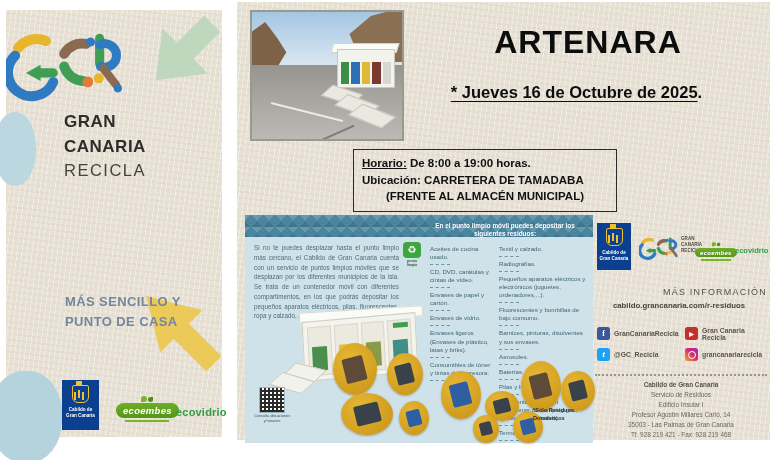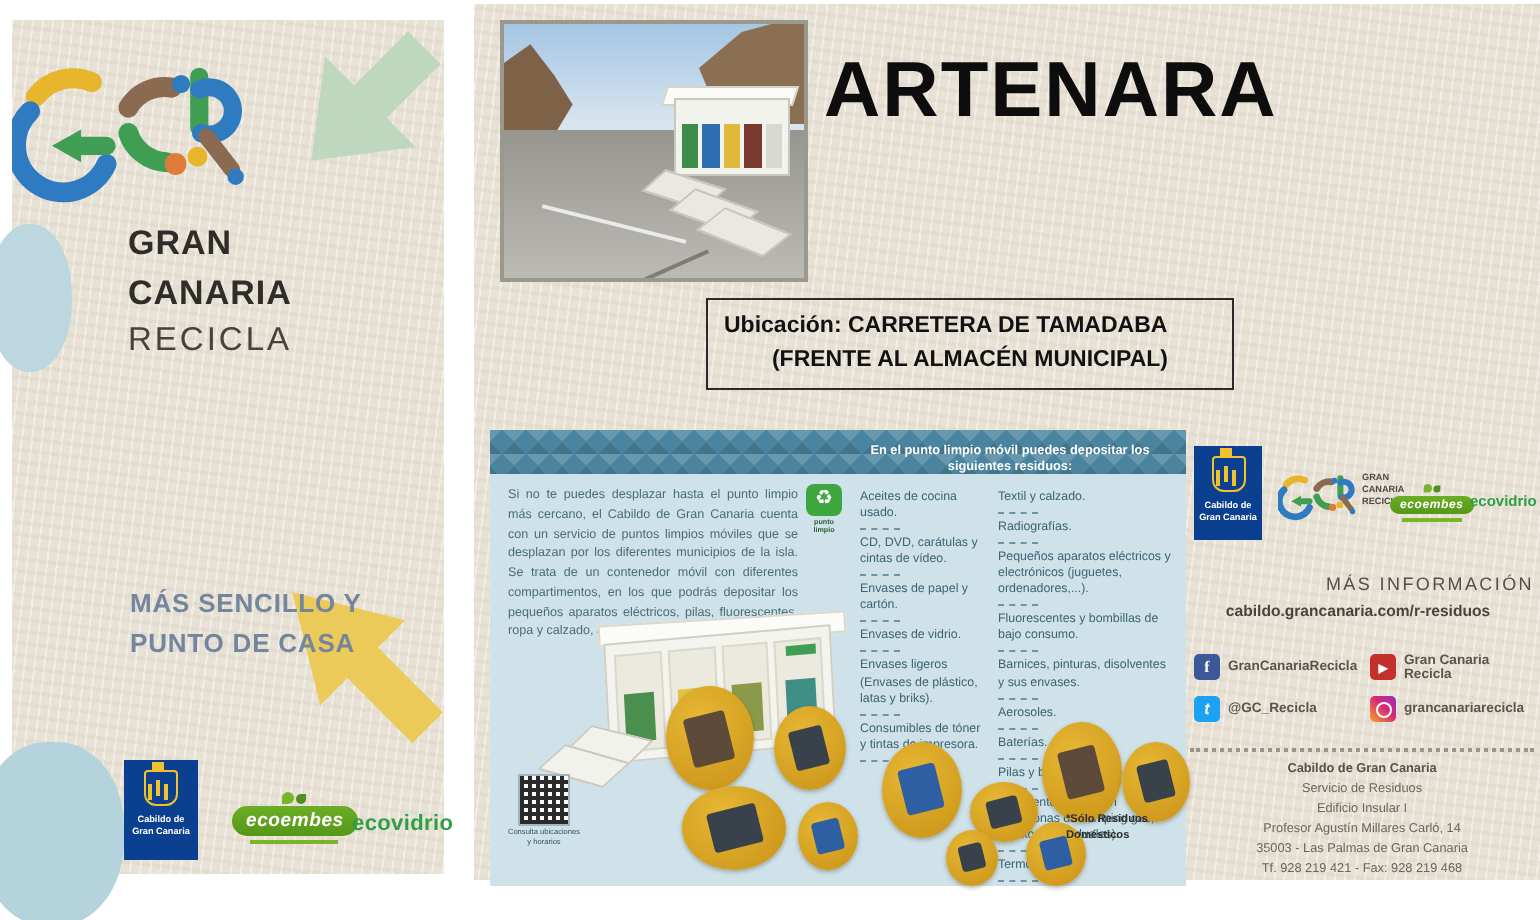--- a/index.html
+++ b/index.html
@@ -52,22 +52,22 @@
   .road-crack{position:absolute;left:58px;bottom:4px;width:46px;height:1.5px;background:rgba(70,65,58,.5);transform:rotate(-24deg);}
   .unit{position:absolute;right:7px;top:37px;width:56px;height:37px;background:#f3f3ee;border:1px solid #c9c8bd;}
   .unit-roof{position:absolute;right:4px;top:31px;width:64px;height:8px;background:#fbfbf7;border:1px solid #d4d3c8;transform:skewX(-18deg);}
   .unit-bins{position:absolute;inset:6px 3px 3px 3px;display:flex;gap:2px;align-items:flex-end;}
   .unit-bins div{flex:1;height:80%;}
   .bin-g{background:#3c8c4a;} .bin-b{background:#2e6fb3;} .bin-y{background:#e0b93a;} .bin-r{background:#7a3b2e;} .bin-w{background:#d9d8d0;}
   .ramp{position:absolute;background:#e9e9e2;border:1px solid #c5c5ba;}
   .ramp1{right:44px;top:76px;width:30px;height:12px;transform:rotate(18deg) skewX(-30deg);}
   .ramp2{right:28px;top:86px;width:32px;height:13px;transform:rotate(20deg) skewX(-30deg);}
   .ramp3{right:12px;top:96px;width:34px;height:14px;transform:rotate(22deg) skewX(-30deg);}
-  .muni-title{position:absolute;left:175px;right:6px;top:22px;
-              font-size:39px;font-weight:bold;letter-spacing:1px;color:#0d0d0d;}
+  .muni-title{position:absolute;left:175px;right:6px;top:22px;text-align:center;
+              font-size:32px;font-weight:bold;letter-spacing:1px;color:#0d0d0d;}
   .date-line{position:absolute;left:150px;right:4px;top:81px;text-align:center;
              font-size:16.5px;font-weight:bold;color:#0d0d0d;}
   .date-line span{text-decoration:underline;text-underline-offset:3px;}
   .sched-box{position:absolute;left:116px;top:147px;width:246px;border:1.5px solid #2a2a2a;
              padding:5px 8px 6px 8px;font-size:11.5px;font-weight:bold;color:#111;line-height:1.45;}
   .sched-box .u{text-decoration:underline;}
   .sched-box .center{text-align:center;}
   
   .infographic{position:absolute;left:8px;top:213px;width:348px;height:228px;background:#cfe2e9;}
   .band{position:absolute;left:0;top:0;width:100%;height:22px;background-color:#4b849e;
@@ -225,22 +225,24 @@
             <div class="bin-w"></div>
         </div>
       </div>
       <div class="ramp ramp1"></div>
       <div class="ramp ramp2"></div>
       <div class="ramp ramp3"></div>
     </div>
 
     <div class="muni-title">ARTENARA</div>
 
+    <div class="date-line"><span>* Jueves 16 de Octubre de 2025</span><b>.</b></div>
 
     <div class="sched-box">
+      <div><span class="u">Horario:</span><span> De 8:00 a 19:00 horas.</span></div>
       <div>Ubicación: CARRETERA DE TAMADABA</div>
       <div class="center">(FRENTE AL ALMACÉN MUNICIPAL)</div>
     </div>
 
     <div class="infographic">
       <div class="band"></div>
       <div class="list-header">En el punto limpio móvil puedes depositar los siguientes residuos:</div>
 
       <div class="intro">Si no te puedes desplazar hasta el punto limpio más cercano, el Cabildo de Gran Canaria cuenta con un servicio de puntos limpios móviles que se desplazan por los diferentes municipios de la isla. Se trata de un contenedor móvil con diferentes compartimentos, en los que podrás depositar los pequeños aparatos eléctricos, pilas, fluorescentes, ropa y calzado, aceite de cocina usado, etc.</div>
 

